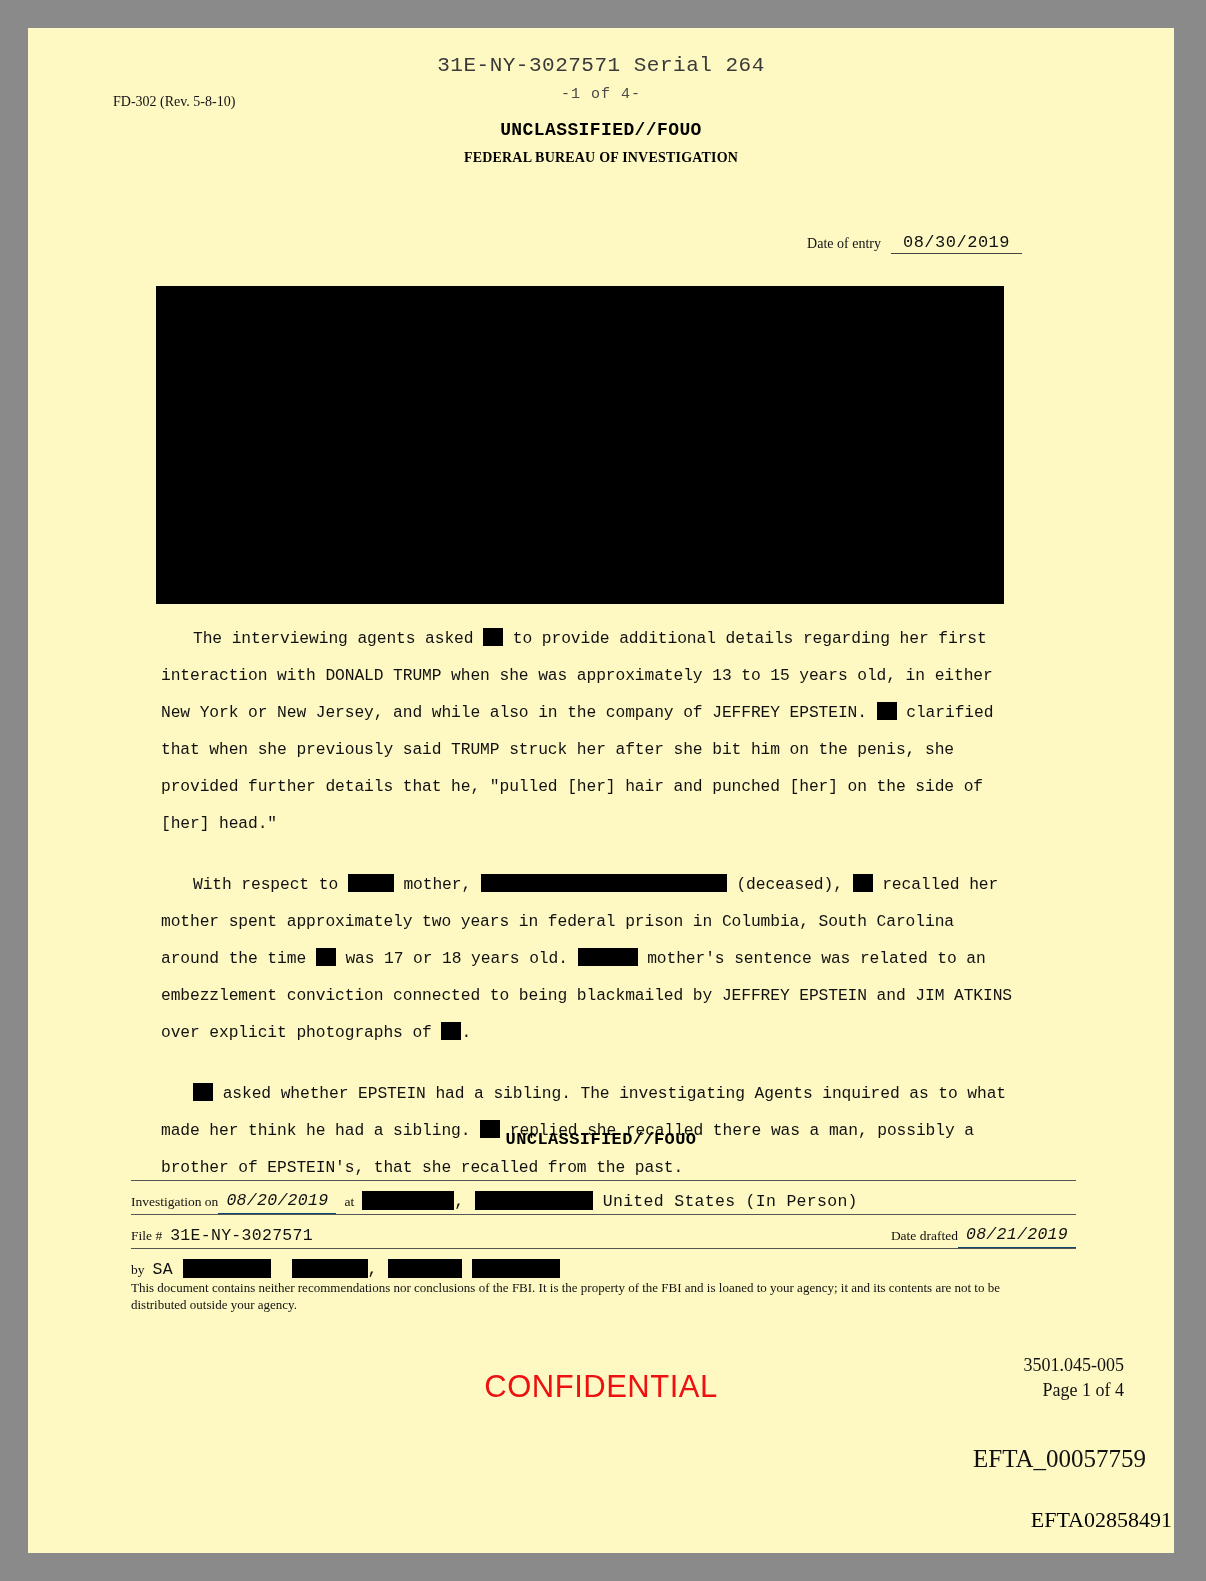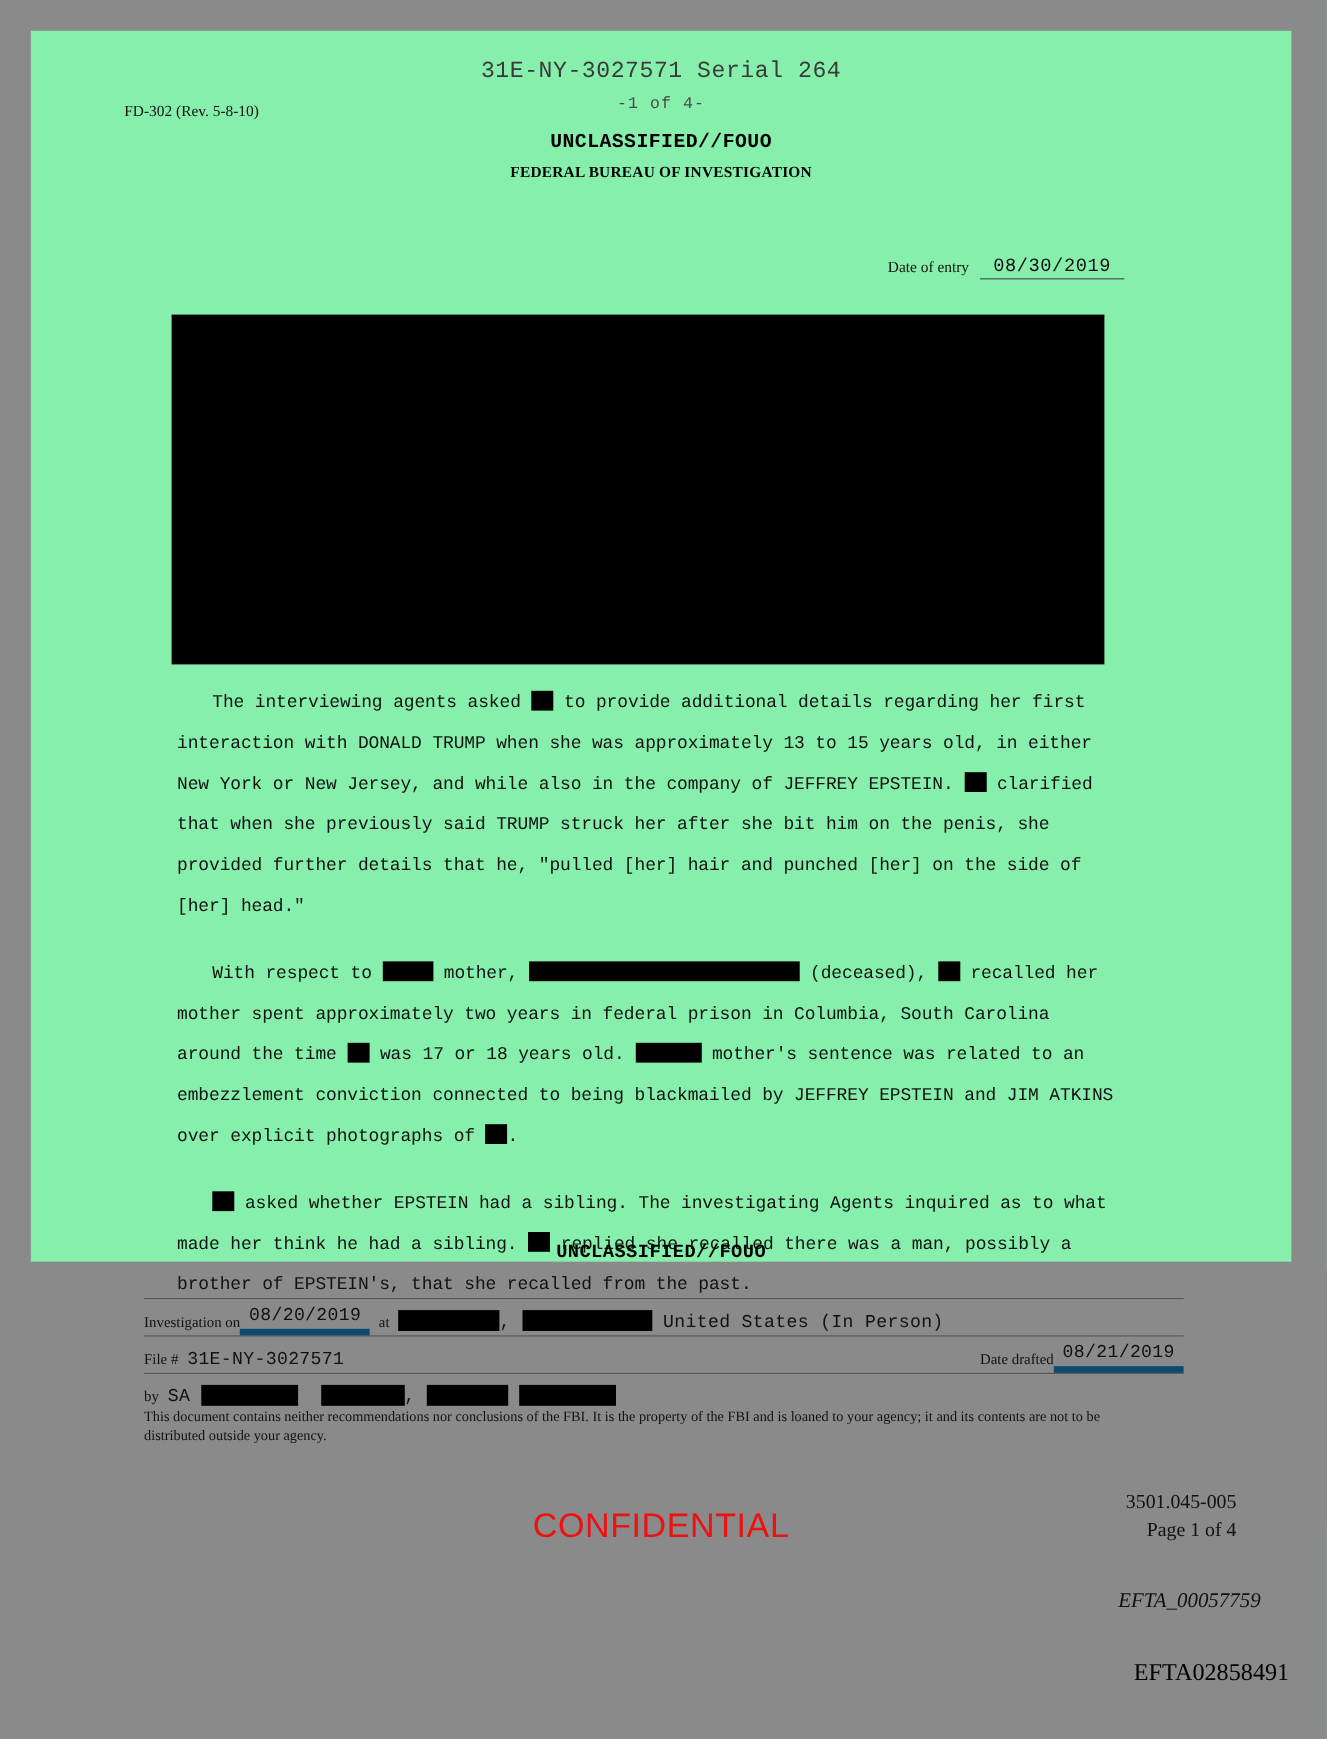--- a/index.html
+++ b/index.html
@@ -12,22 +12,22 @@
     height: 1581px;
     position: relative;
     font-family: "Liberation Serif", serif;
     overflow: hidden;
   }
   .page {
     position: absolute;
     left: 28px;
     top: 28px;
     width: 1146px;
-    height: 1119px;
-    background: #86efac;
+    height: 1525px;
+    background: #fef9c3;
   }
   
   .serial {
     position: absolute;
     top: 26px;
     left: 0;
     width: 100%;
     text-align: center;
     font-family: "Liberation Mono", monospace;
     font-size: 21px;
@@ -181,21 +181,22 @@
     white-space: nowrap;
   }
   .ff-val {
     font-family: "Liberation Mono", monospace;
     font-size: 16.5px;
     padding: 0 8px 3px 8px;
     white-space: nowrap;
     letter-spacing: 0.3px;
   }
   .ff-sub-rule {
-    border-bottom: 6px solid #0c4a6e;
+    border-bottom: 1px solid #0c4a6e;
+    font-style: italic;
   }
   .blk {
     display: inline-block;
     background: #000;
     height: 19px;
     vertical-align: -4px;
   }
   .disclaimer {
     position: absolute;
     left: 103px;
@@ -225,23 +226,22 @@
     font-family: "Liberation Serif", serif;
     font-size: 18px;
     line-height: 25px;
     color: #111;
   }
   .efta1 {
     position: absolute;
     right: 28px;
     top: 1417px;
     font-family: "Liberation Serif", serif;
-    font-size: 19px;
-    color: #111;
-    font-style: italic;
+    font-size: 25px;
+    color: #111;
   }
   .efta2 {
     position: absolute;
     right: 2px;
     top: 1479px;
     font-family: "Liberation Serif", serif;
     font-size: 22px;
     color: #000;
   }
 </style>

